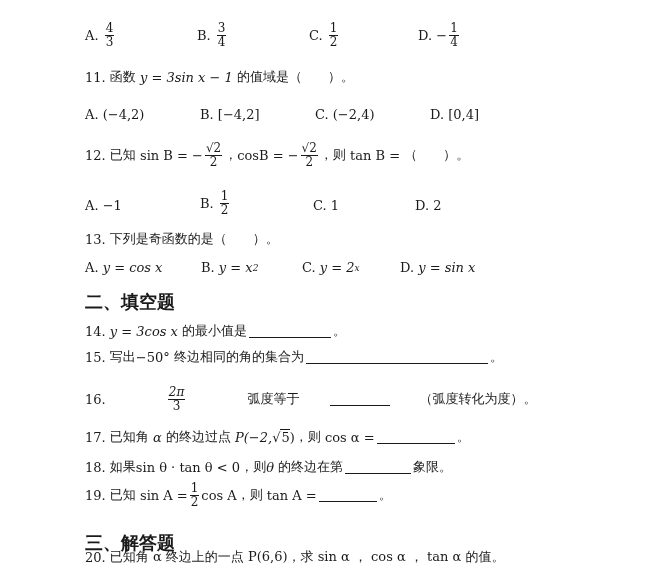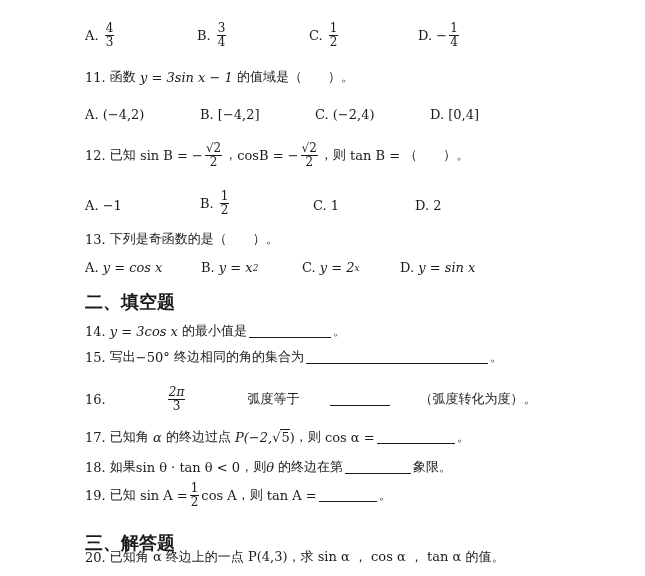--- a/index.html
+++ b/index.html
@@ -162,14 +162,14 @@
   <span>，则</span>&nbsp;
   <span>tan A =</span>
   <span class="blank" style="width:58px"></span>
   <span>。</span>
 </div>
 
 <div class="line sec" style="top:518px;margin-top:13px;">三、解答题</div>
 
 <div class="line" style="top:548px;">
   <span>20.</span>&nbsp;
-  <span>已知角 α 终边上的一点 P(4,3)，求 sin α ， cos α ， tan α 的值。</span>
+  <span>已知角 α 终边上的一点 P(6,6)，求 sin α ， cos α ， tan α 的值。</span>
 </div>
 
 </body></html>

